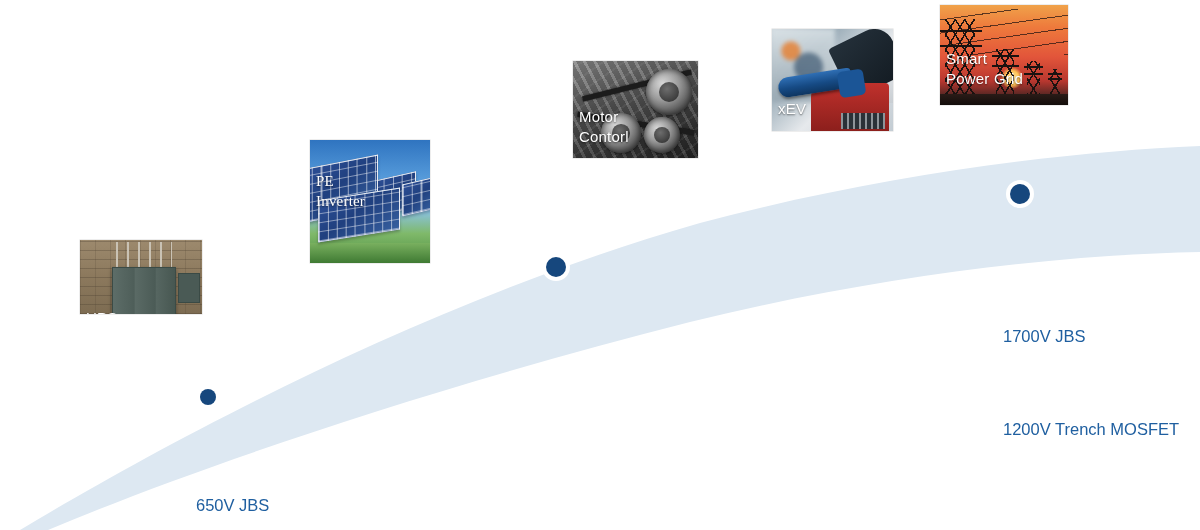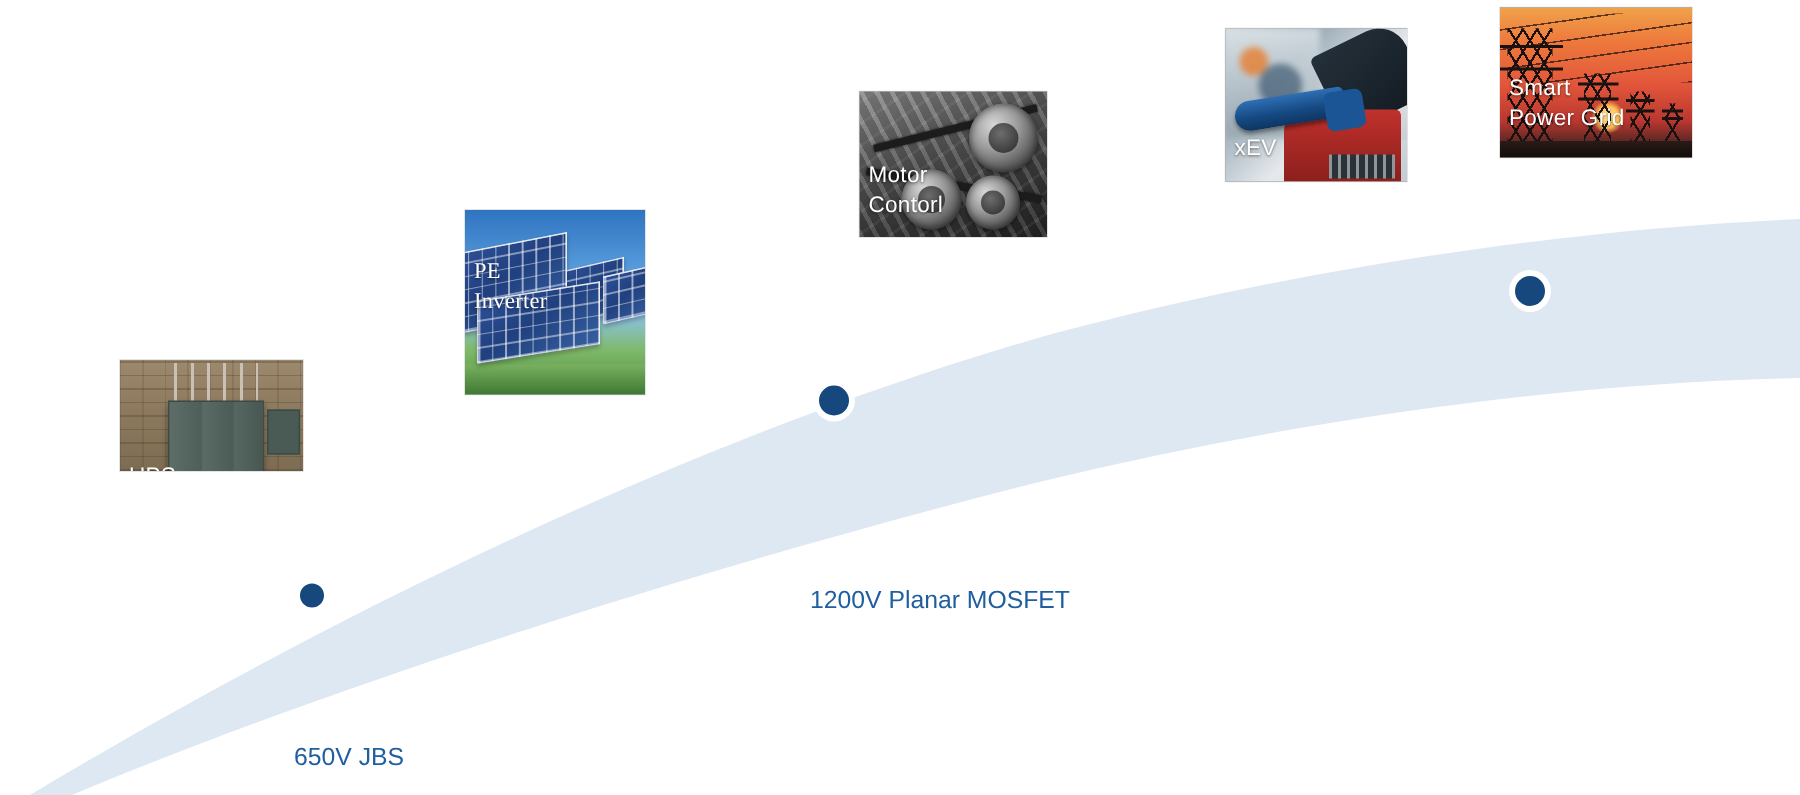--- a/index.html
+++ b/index.html
@@ -307,33 +307,33 @@
       <div class="belt belt-a"></div>
       <div class="belt belt-b"></div>
       <div class="pulley pl-a"></div>
       <div class="pulley pl-b"></div>
       <div class="pulley pl-c"></div>
     </div>
     <div class="thumb-caption" style="top:46px;">Motor
 Contorl</div>
   </div>
 
-  <div class="thumb" style="left:772px; top:19px; width:121px; height:102px;margin-left:45px;">
+  <div class="thumb" style="left:772px; top:29px; width:121px; height:102px;">
     <div class="art art-xev">
       <div class="xev-blur"></div>
       <div class="xev-car-white"></div>
       <div class="xev-hood"></div>
       <div class="xev-car-red"></div>
       <div class="xev-grille"></div>
       <div class="xev-plug"></div>
     </div>
     <div class="thumb-caption" style="top:70px;">xEV</div>
   </div>
 
-  <div class="thumb" style="left:1000px; top:5px; width:128px; height:100px;">
+  <div class="thumb" style="left:940px; top:5px; width:128px; height:100px;">
     <div class="art art-grid">
       <div class="grid-wires"></div>
       <div class="grid-sun"></div>
       <div class="pylon py-4"></div>
       <div class="pylon py-3"></div>
       <div class="pylon py-2"></div>
       <div class="pylon py-1"></div>
       <div class="grid-ground"></div>
     </div>
     <div class="thumb-caption" style="top:44px;">Smart
@@ -343,17 +343,20 @@
   <div class="dot" style="left:200px; top:389px; width:16px; height:16px;"></div>
   <div class="dot" style="left:546px; top:257px; width:20px; height:20px;"></div>
   <div class="dot" style="left:1010px; top:184px; width:20px; height:20px;"></div>
 
   <div class="milestone-label" style="left:196px; top:428px;">
     <span class="ln">650V JBS</span>
     
   </div>
 
   <div class="milestone-label" style="left:540px; top:323px;">
-    <span class="ln">1200V Planar MOSFET</span>
-  </div>
-
+  </div>
+
+  <div class="milestone-label" style="left:1003px; top:259px;">
+    <span class="ln">1700V JBS</span>
+    <span class="ln">1200V Trench MOSFET</span>
+  </div>
 
 </div>
 
 </body></html>

